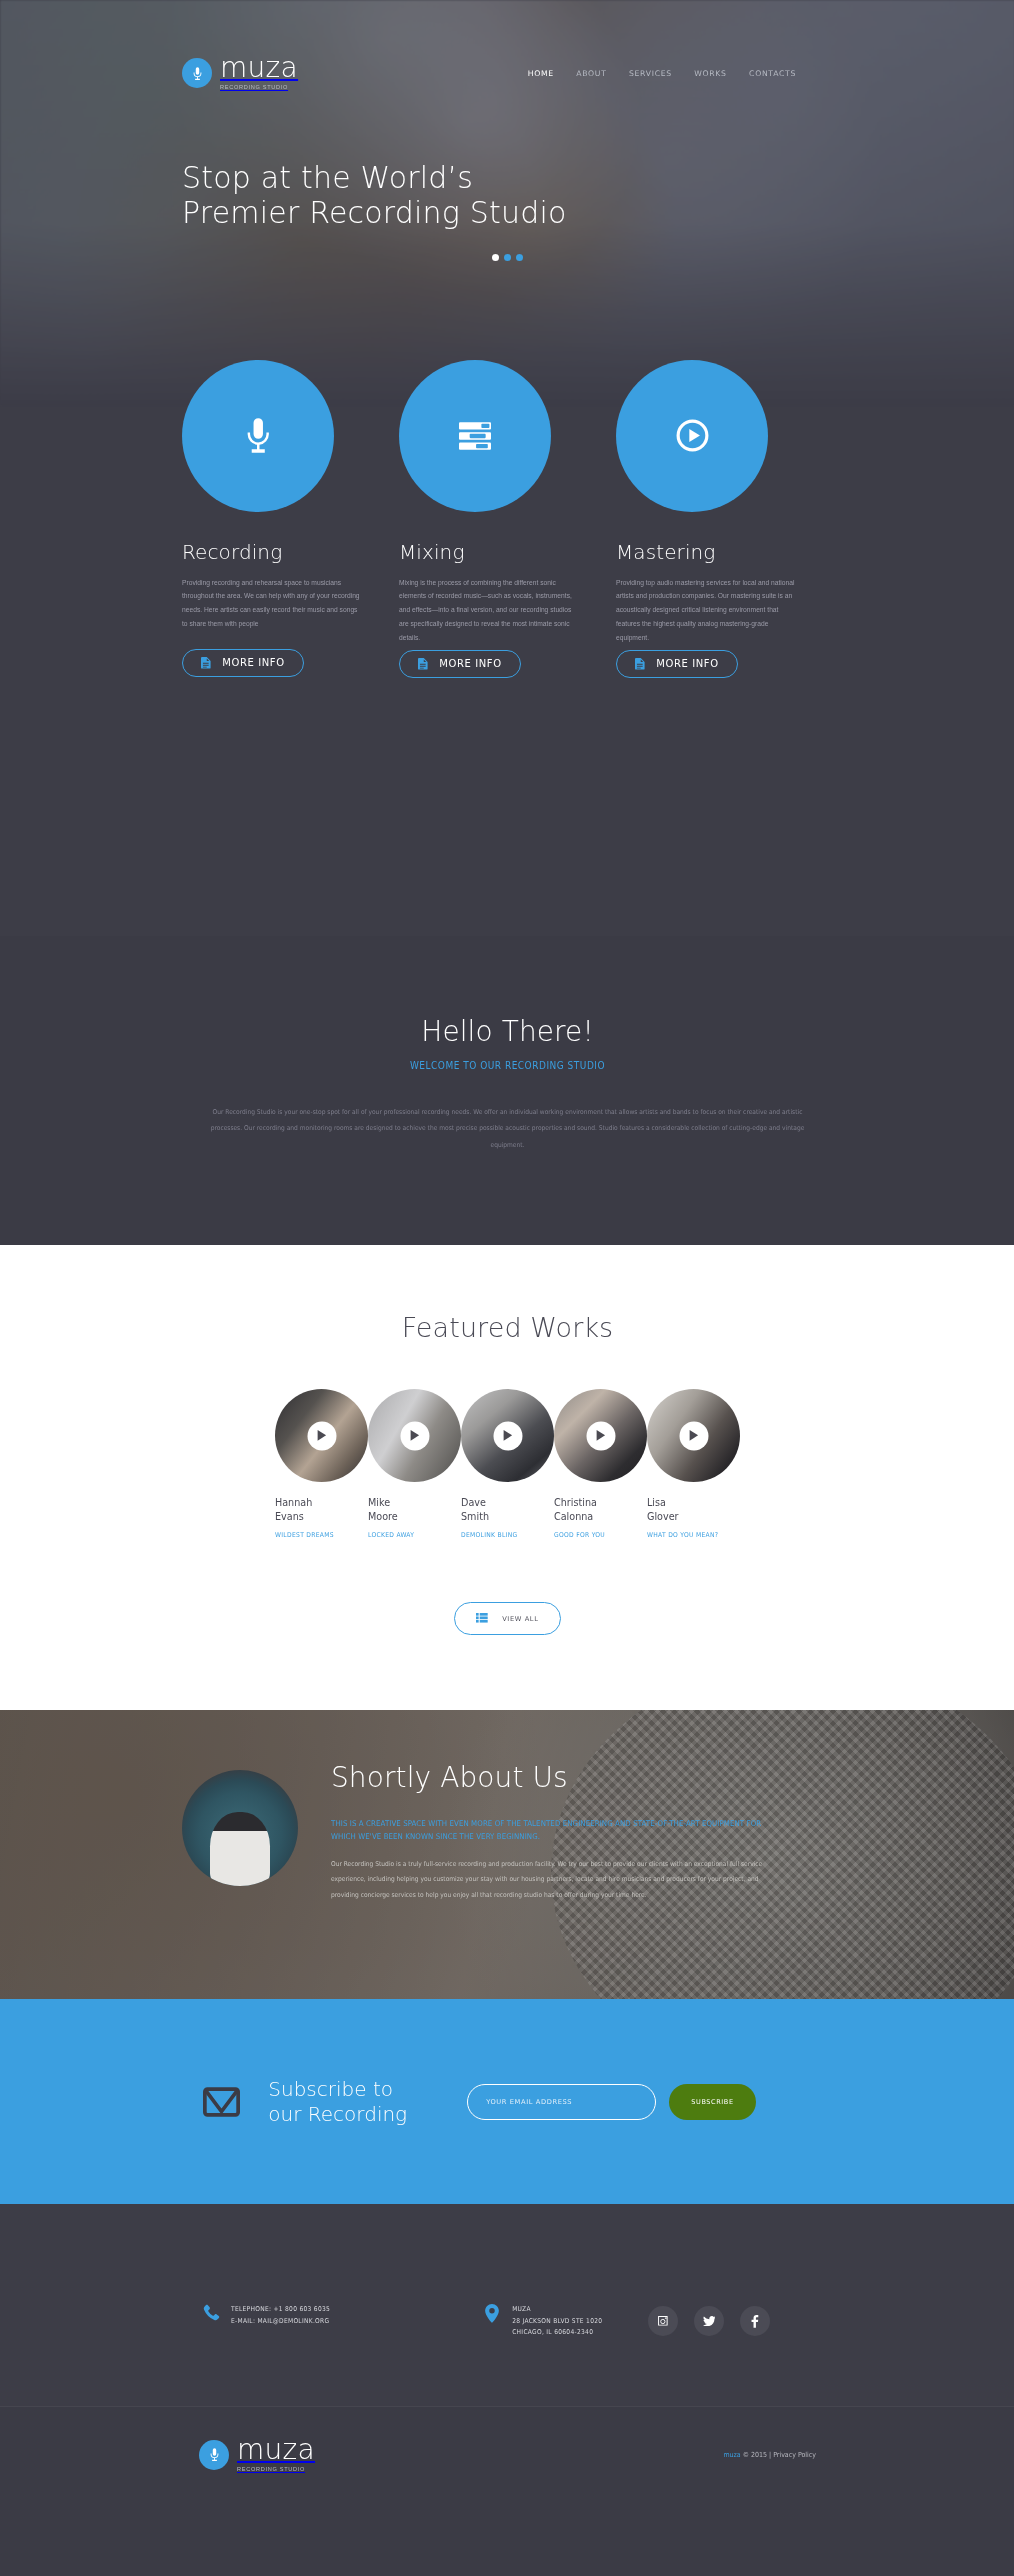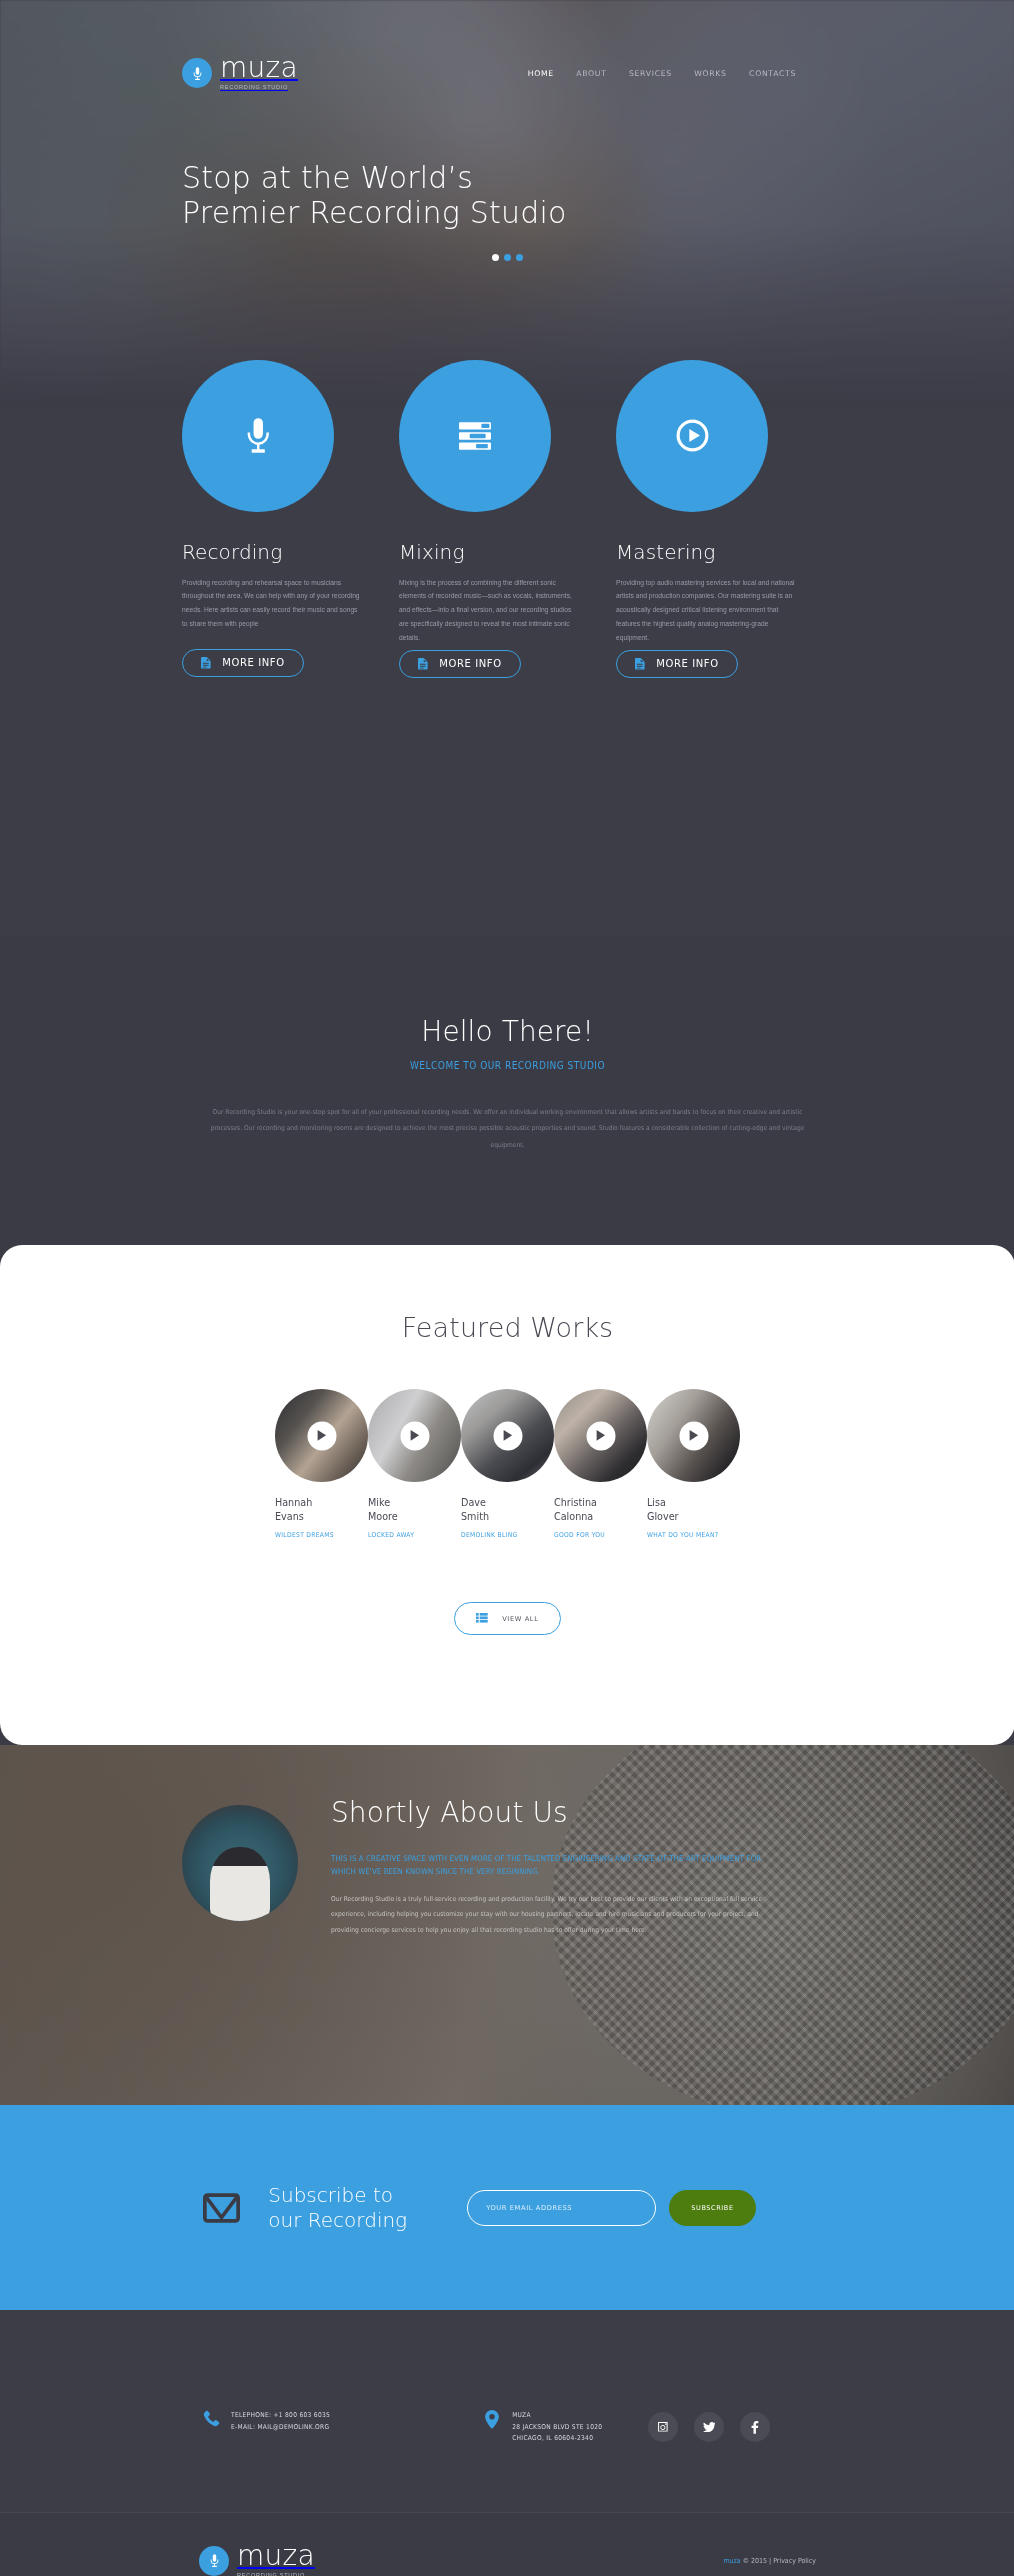--- a/index.html
+++ b/index.html
@@ -112,21 +112,21 @@
   .hello .sub {
     margin-top:11.7px;font-size:10px;letter-spacing:0.5px;color:#3b9fe0;
     font-family:"DejaVu Sans", sans-serif;font-stretch:condensed;
   }
   .hello p.body {
     margin:33px auto 0;width:608px;font-size:6.6px;line-height:2.5;color:#7e7e8c;
     font-family:"DejaVu Sans", sans-serif;font-stretch:condensed;
   }
 
   
-  .works { background:#ffffff; padding:67px 0 110px;border-radius:22px; }
+  .works { background:#ffffff; padding:67px 0 75px; }
   .works h2 {
     text-align:center;font-size:27px;font-weight:300;color:#4a4a55;
     font-family:"DejaVu Sans", sans-serif;font-stretch:condensed;letter-spacing:0.1px;
   }
   .works-grid { margin-top:46px; display:flex; justify-content:center; }
   .work { width:93px; }
   .work-thumb {
     width:93px;height:93px;border-radius:50%;position:relative;overflow:hidden;
     cursor:pointer;
   }
@@ -151,21 +151,21 @@
     font-family:"DejaVu Sans", sans-serif;font-stretch:condensed;
   }
   .viewall-wrap { margin-top:63px; text-align:center; }
   .btn-viewall {
     display:inline-flex;align-items:center;gap:14px;
     border:1.1px solid #3b9fe0;border-radius:21.3px;padding:8px 21.3px;background:#fff;cursor:pointer;
   }
   .btn-viewall .bl{ font-size:6.7px;letter-spacing:0.6px;color:#55555f;font-family:"DejaVu Sans", sans-serif;}
 
   
-  .about { position:relative; height:360px; overflow:hidden; }
+  .about { position:relative; height:289px; overflow:hidden; }
   .about-bg {
     position:absolute;inset:0;
     background:
       radial-gradient(ellipse 46% 140% at 76% 50%, rgba(150,148,140,.95), rgba(0,0,0,0) 70%),
       radial-gradient(circle at 12% 30%, rgba(110,95,80,.8), rgba(0,0,0,0) 46%),
       linear-gradient(100deg,#6c6258 0%,#7d7368 26%,#8b8176 48%,#6f6a62 72%,#4c4945 100%);
   }
   .mesh {
     position:absolute;right:-32px;top:-48px;width:496px;height:421px;border-radius:50%;
     background-image:

